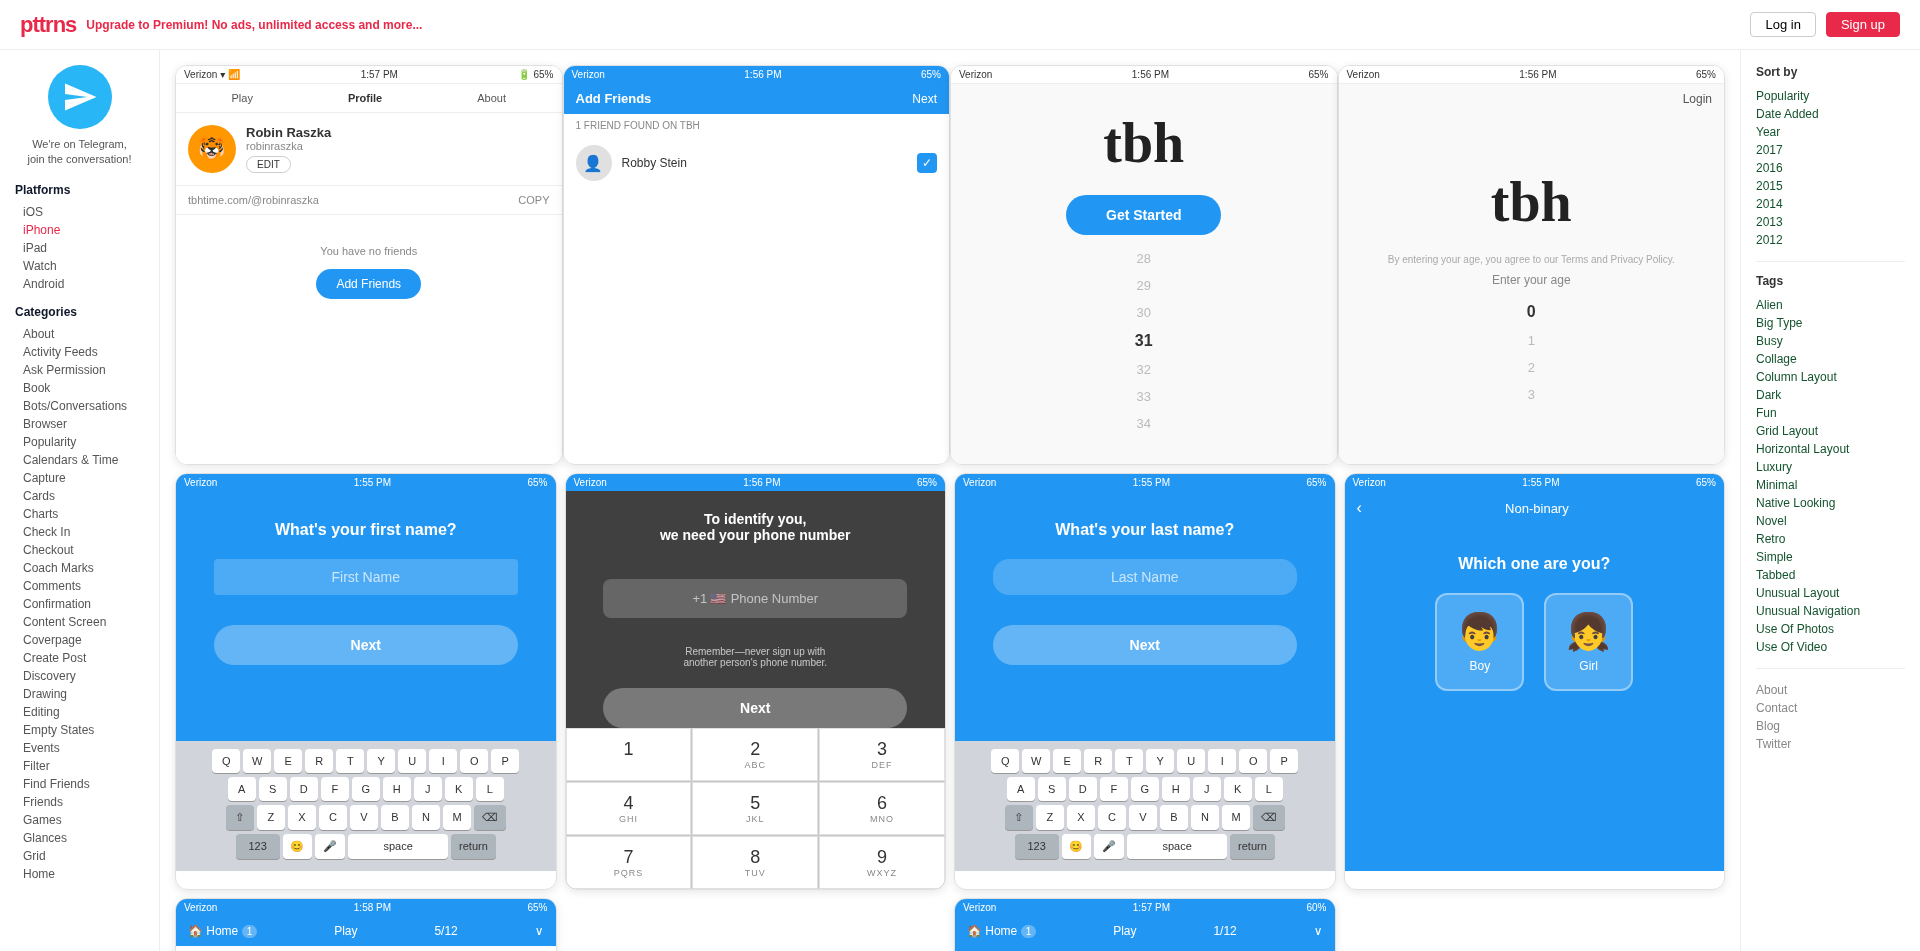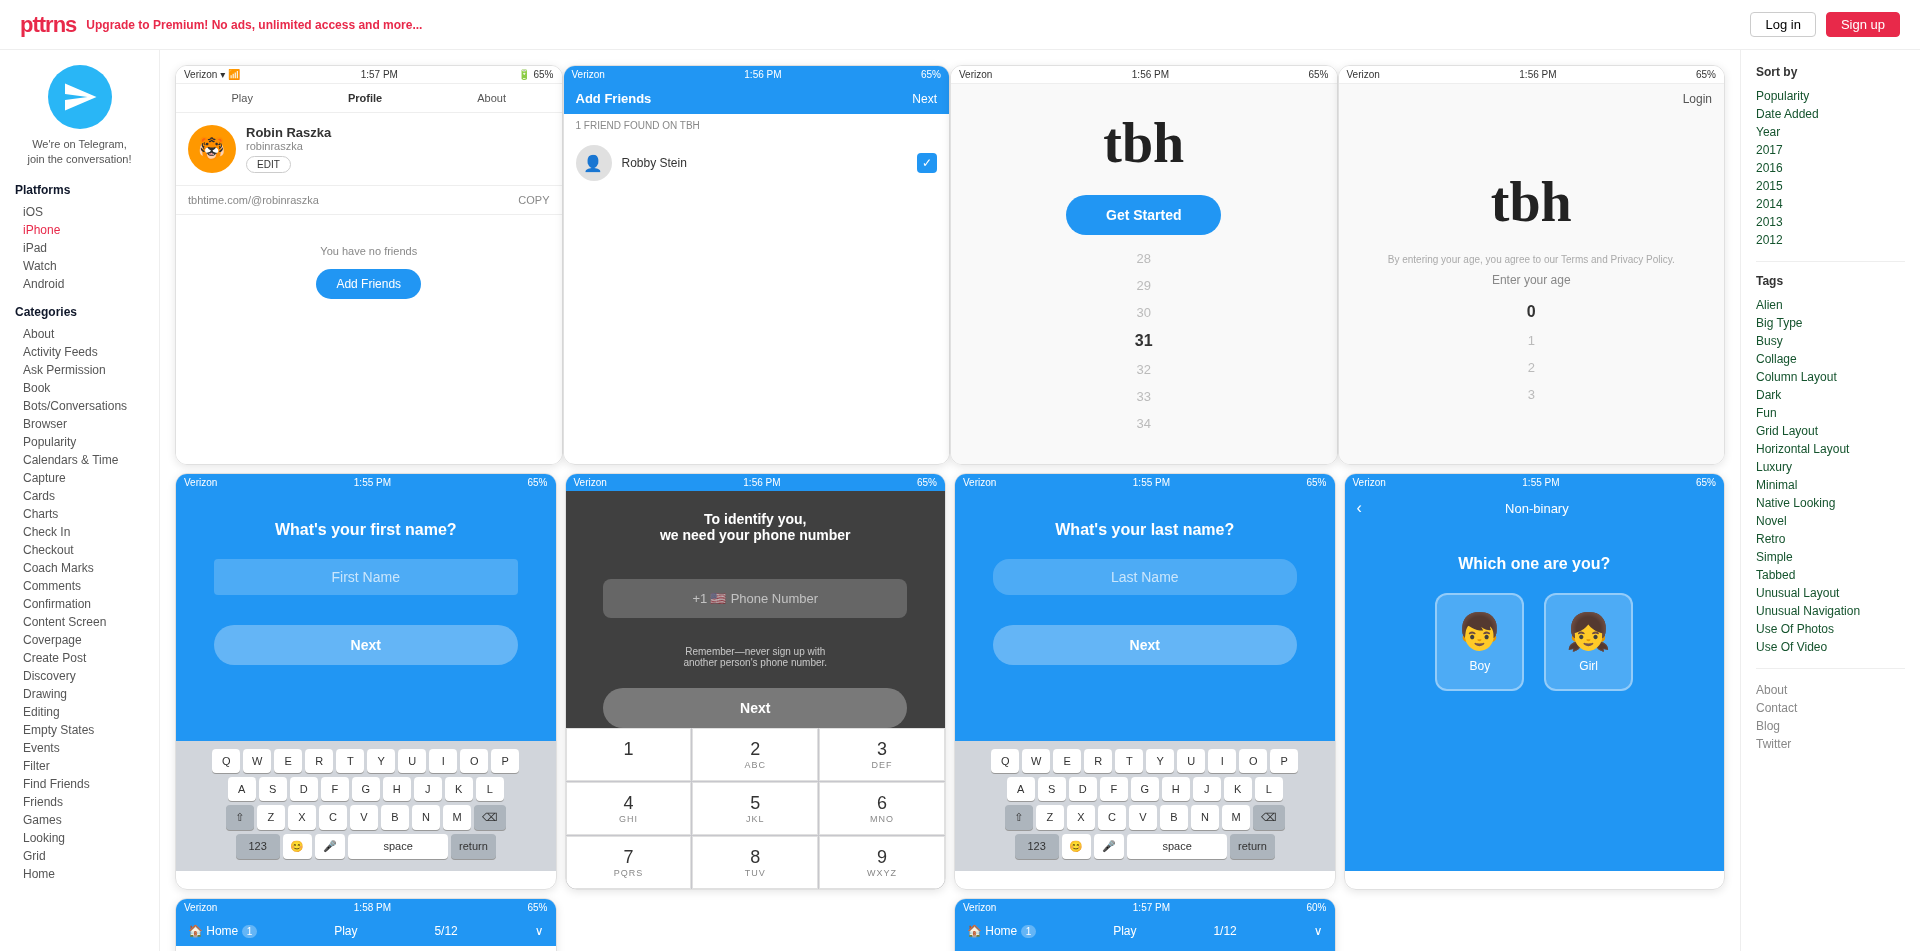--- a/index.html
+++ b/index.html
@@ -177,21 +177,21 @@
     <a class="sidebar-item">Create Post</a>
     <a class="sidebar-item">Discovery</a>
     <a class="sidebar-item">Drawing</a>
     <a class="sidebar-item">Editing</a>
     <a class="sidebar-item">Empty States</a>
     <a class="sidebar-item">Events</a>
     <a class="sidebar-item">Filter</a>
     <a class="sidebar-item">Find Friends</a>
     <a class="sidebar-item">Friends</a>
     <a class="sidebar-item">Games</a>
-    <a class="sidebar-item">Looking</a>
+    <a class="sidebar-item">Glances</a>
     <a class="sidebar-item">Grid</a>
     <a class="sidebar-item">Home</a>
   </div>
 
   <div id="content">
     <div class="screens-row">
 
       <div class="screen-wrapper">
         <div class="status-bar-white">
           <span>Verizon ▾ 📶</span>

